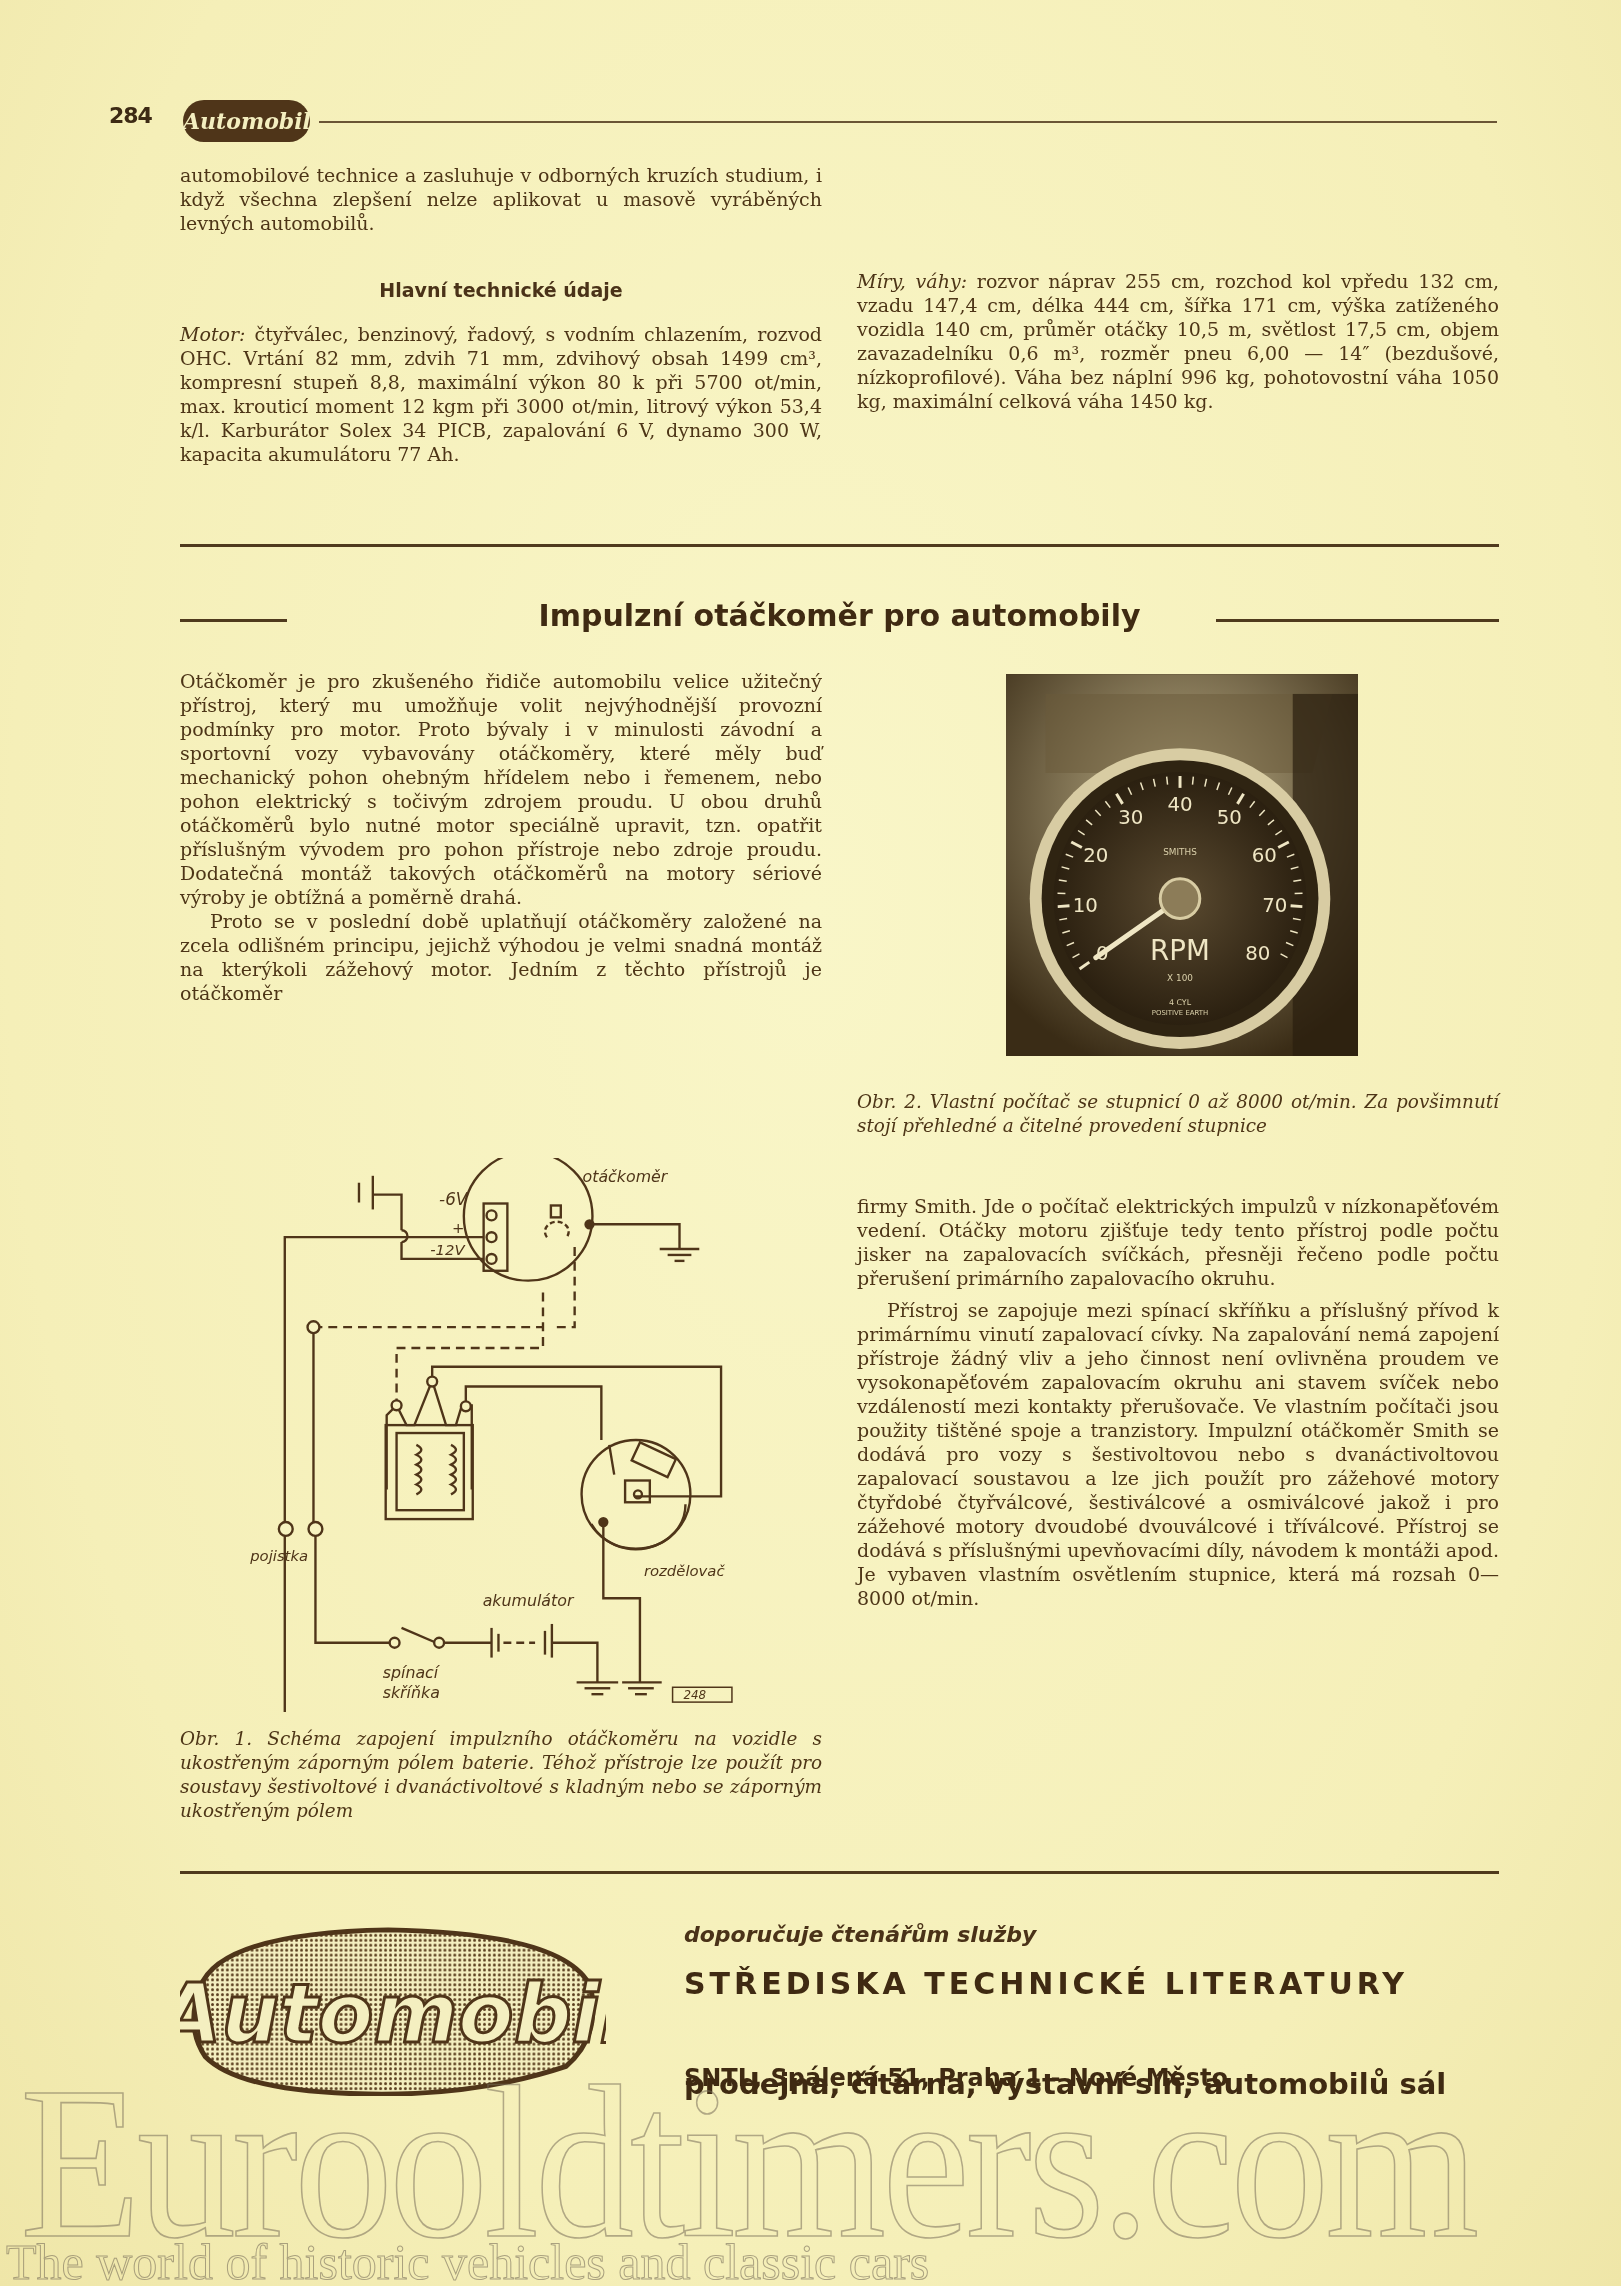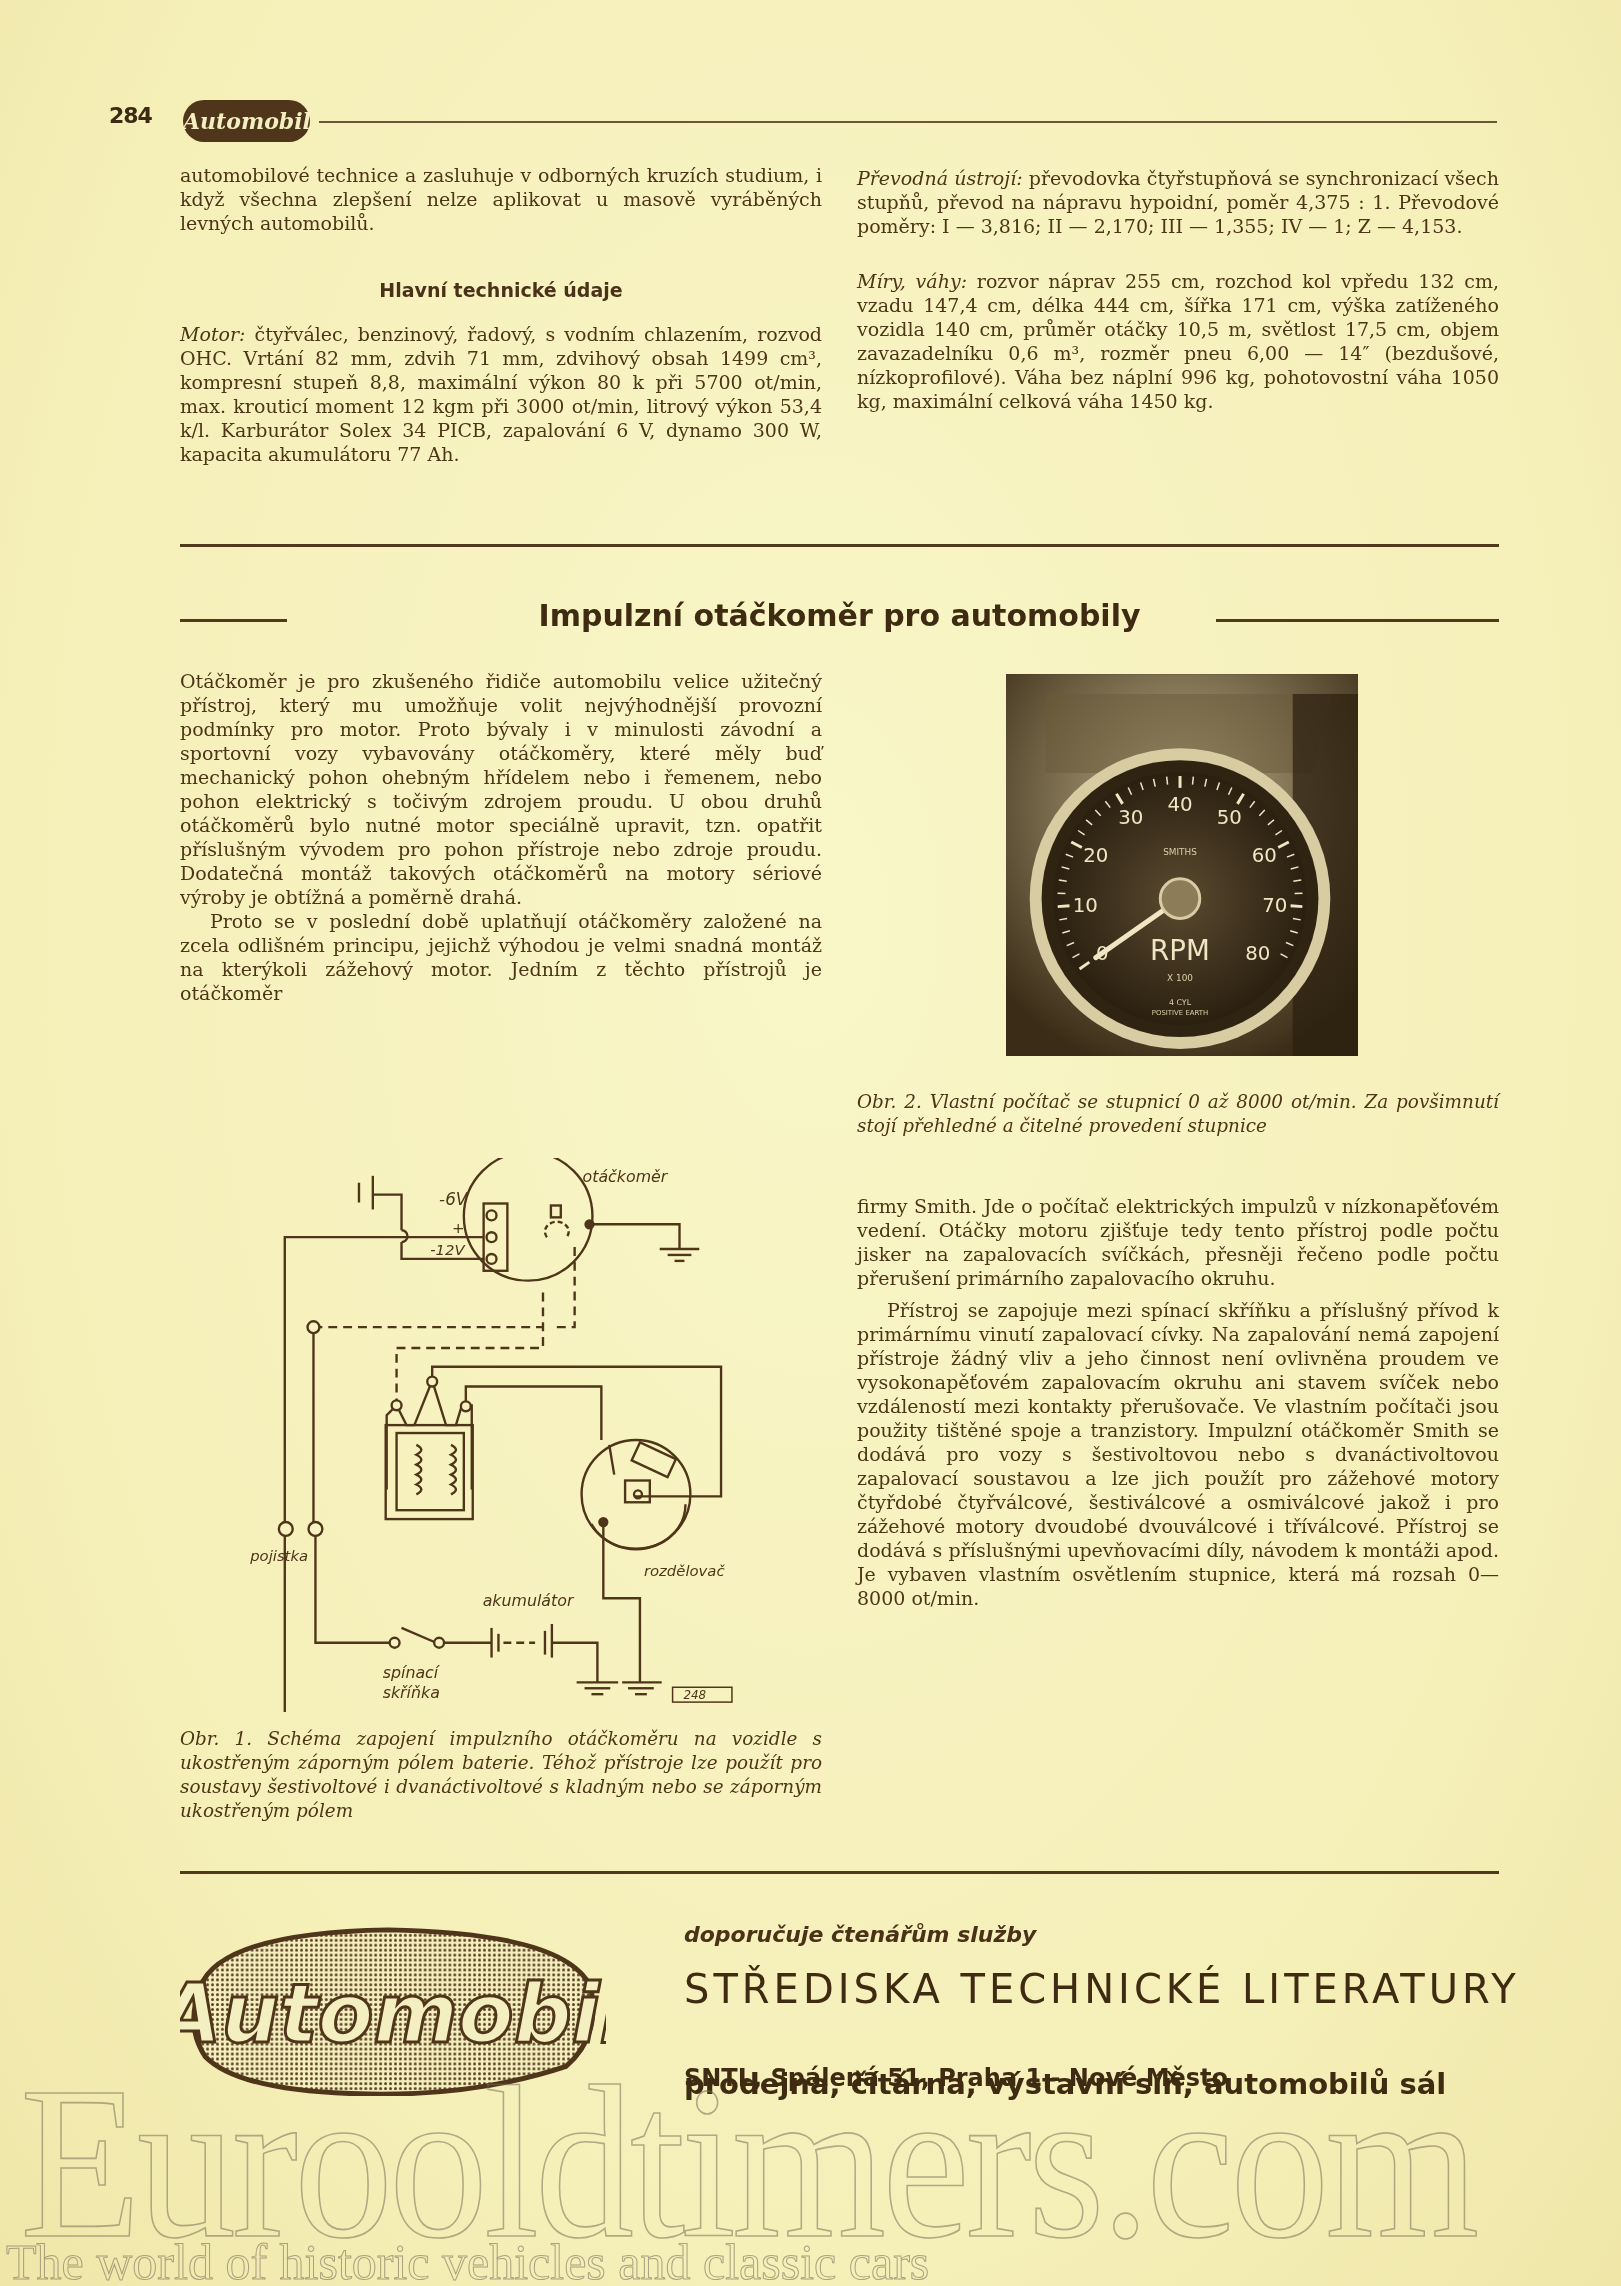--- a/index.html
+++ b/index.html
@@ -16,43 +16,40 @@
   .col-r{left:857px;width:642px;}
   .subhead{left:180px;width:642px;top:279px;text-align:center;font-weight:bold;font-family:"DejaVu Sans",sans-serif;font-size:19px;color:#4a3218;}
   .rule{height:0;border-top:3px solid #4f3a1d;}
   .title{top:598px;left:180px;width:1319px;text-align:center;font-family:"DejaVu Sans",sans-serif;font-weight:bold;font-size:30px;color:#3f2a12;}
   .title-line{height:0;border-top:3px solid #4f3a1d;top:619px;}
   .photo{left:1006px;top:674px;width:352px;height:382px;background:#3a2a14;overflow:hidden;}
   .caption{font-style:italic;font-size:18.4px;line-height:24px;text-align:justify;color:#4d3517;}
   .ind{text-indent:30px;}
   .ad-logo{left:180px;top:1918px;width:426px;height:178px;}
   .ad-tag{left:684px;top:1922px;font-family:"DejaVu Sans",sans-serif;font-style:italic;font-weight:bold;font-size:22px;color:#4a3218;}
-  .ad-head{left:684px;top:1966px;font-family:"DejaVu Sans",sans-serif;font-weight:normal;font-size:40px;letter-spacing:4px;color:#3f2a12;}
+  .ad-head{left:684px;top:1966px;font-family:"DejaVu Sans",sans-serif;font-weight:bold;font-size:30px;letter-spacing:4px;color:#3f2a12;}
   .ad-addr{left:684px;top:2018px;font-family:"DejaVu Sans",sans-serif;font-weight:bold;font-size:24px;color:#3f2a12;margin-top:46px;}
   .ad-serv{left:684px;top:2067px;font-family:"DejaVu Sans",sans-serif;font-weight:bold;font-size:29px;color:#3f2a12;}
   .wm-big{left:20px;top:2054px;font-family:"Liberation Serif",serif;font-size:198px;line-height:198px;color:transparent;-webkit-text-stroke:1.5px rgba(120,110,90,0.55);letter-spacing:-4px;white-space:nowrap;transform:scaleY(1.1);transform-origin:top left;}
   .wm-small{left:6px;top:2233px;font-family:"Liberation Serif",serif;font-size:50px;color:transparent;-webkit-text-stroke:1px rgba(120,110,90,0.6);white-space:nowrap;}
   svg text{font-family:"DejaVu Sans",sans-serif;}
 </style>
 </head>
 <body>
 
 <div class="page">
 
   <div class="abs pagenum">284</div>
   <div class="abs hdr-logo">Automobil</div>
   <div class="abs hdr-rule"></div>
 
   <div class="abs txt col-l" style="top:163px;">automobilové technice a zasluhuje v odborných kruzích studium, i když všechna zlepšení nelze aplikovat u masově vyráběných levných automobilů.</div>
   <div class="abs subhead">Hlavní technické údaje</div>
   <div class="abs txt col-l" style="top:322px;">
     <i>Motor:</i> <span>čtyřválec, benzinový, řadový, s vodním chlazením, rozvod OHC. Vrtání 82 mm, zdvih 71 mm, zdvihový obsah 1499 cm³, kompresní stupeň 8,8, maximální výkon 80 k při 5700 ot/min, max. krouticí moment 12 kgm při 3000 ot/min, litrový výkon 53,4 k/l. Karburátor Solex 34 PICB, zapalování 6 V, dynamo 300 W, kapacita akumulátoru 77 Ah.</span>
-  </div>
-  <div class="abs txt col-r" style="top:166px;">
-    <i>Převodná ústrojí:</i> <span>převodovka čtyřstupňová se synchronizací všech stupňů, převod na nápravu hypoidní, poměr 4,375 : 1. Převodové poměry: I — 3,816; II — 2,170; III — 1,355; IV — 1; Z — 4,153.</span>
   </div>
   <div class="abs txt col-r" style="top:269px;">
     <i>Míry, váhy:</i> <span>rozvor náprav 255 cm, rozchod kol vpředu 132 cm, vzadu 147,4 cm, délka 444 cm, šířka 171 cm, výška zatíženého vozidla 140 cm, průměr otáčky 10,5 m, světlost 17,5 cm, objem zavazadelníku 0,6 m³, rozměr pneu 6,00 — 14″ (bezdušové, nízkoprofilové). Váha bez náplní 996 kg, pohotovostní váha 1050 kg, maximální celková váha 1450 kg.</span>
   </div>
 
   <div class="abs rule" style="left:180px;top:544px;width:1319px;"></div>
 
   <div class="abs title-line" style="left:180px;width:107px;"></div>
   <div class="abs title"><span>Impulzní otáčkoměr pro automobily</span></div>
   <div class="abs title-line" style="left:1216px;width:283px;"></div>

